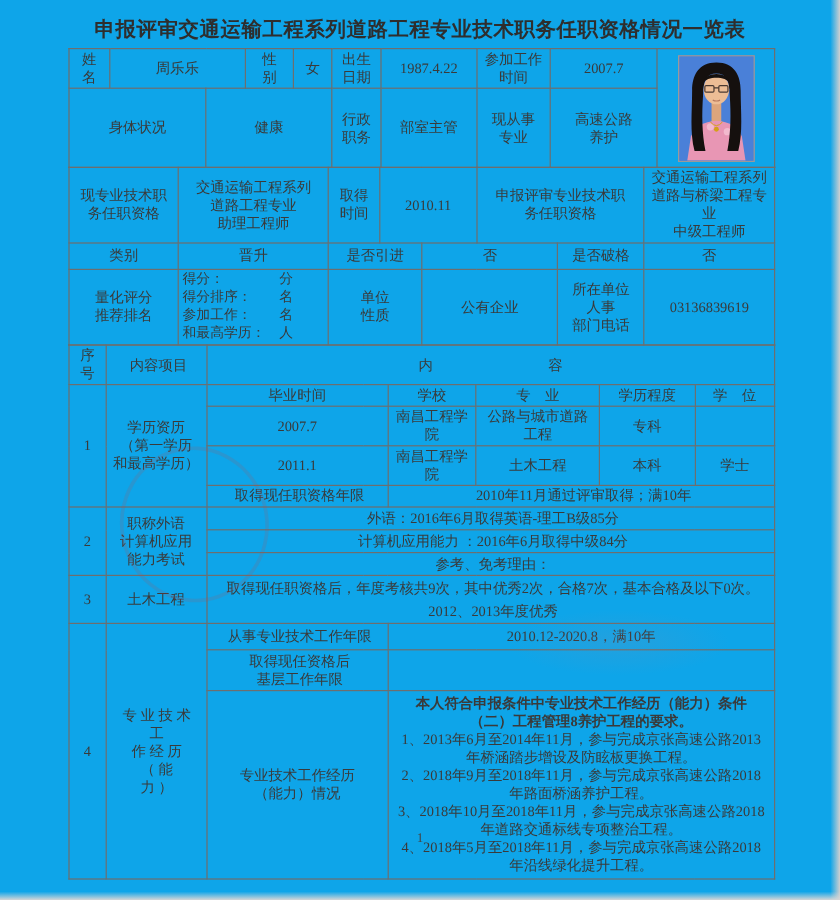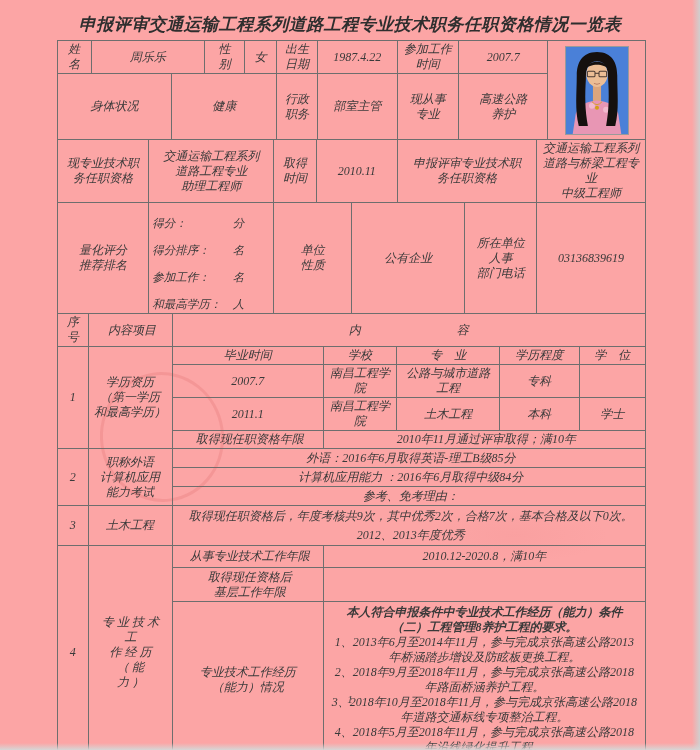--- a/index.html
+++ b/index.html
@@ -1,40 +1,40 @@
 <!DOCTYPE html>
 <html><head>
 <meta charset="utf-8">
 <style>
   html,body{margin:0;padding:0;}
   body{
     width:700px;height:750px;background:#ffffff;position:relative;
     font-family:"Liberation Serif","DejaVu Serif",serif;color:#3a3a3a;
     overflow:hidden;
   }
-  .page{position:absolute;inset:0;background:#fca5a5;font-style:italic;}
+  .page{position:absolute;inset:0;background:#0ea5e9;}
   .doc-title{
     text-align:center;font-size:17px;font-weight:bold;color:#2e2e2e;
     margin:15px 28px 5px 28px;letter-spacing:0.5px;line-height:1.2;
   }
   .doc-subtitle{margin:0 0 4px 75px;font-size:12.5px;color:#3a3a3a;}
   table.tbl{
     border-collapse:collapse;table-layout:fixed;width:589px;margin-left:57px;
   }
   table.tbl + table.tbl{margin-top:-1px;}
   table.tbl td{
     border:1px solid #6e6e6e;font-size:12px;padding:1px 3px;
     text-align:center;vertical-align:middle;overflow:hidden;line-height:1.25;
     color:#3a3a3a;
   }
   .pre{white-space:pre-line;}
   .left{text-align:left;padding-left:7px !important;}
   .sp{letter-spacing:3px;}
   .small{font-size:11.5px;margin-top:40px;}
-  .score-line{font-size:11.5px;line-height:1.3;text-align:left;margin-top:12px;}
+  .score-line{font-size:11.5px;line-height:1.3;text-align:left;}
   .detail-cell{font-size:11.5px;line-height:1.24;text-align:left;padding:3px 6px !important;vertical-align:top;}
   .detail-bold{font-weight:bold;}
   .banner-cell{font-size:12.5px;letter-spacing:1px;}
   
   .photo{
     width:62px;height:87px;margin:2px auto;border:1px solid #9a9a9a;
     background:#4a80d8;position:relative;overflow:hidden;
   }
   .photo svg{display:block;width:100%;height:100%;}
   
@@ -145,20 +145,28 @@
 助理工程师</td>
       <td class="pre">取得
 时间</td>
       <td colspan="2">2010.11</td>
       <td colspan="2" class="pre">申报评审专业技术职
 务任职资格</td>
       <td class="pre">交通运输工程系列
 道路与桥梁工程专业
 中级工程师</td>
     </tr>
+    <tr style="height:22px">
+      <td>类别</td>
+      <td>晋升</td>
+      <td colspan="2">是否引进</td>
+      <td colspan="2">否</td>
+      <td>是否破格</td>
+      <td>否</td>
+    </tr>
     <tr style="height:52px">
       <td class="pre">量化评分
 推荐排名</td>
       <td>
         <div class="score-line">得分：　　　　分</div>
         <div class="score-line">得分排序：　　名</div>
         <div class="score-line">参加工作：　　名</div>
         <div class="score-line">和最高学历：　人</div>
       </td>
       <td colspan="2" class="pre">单位

